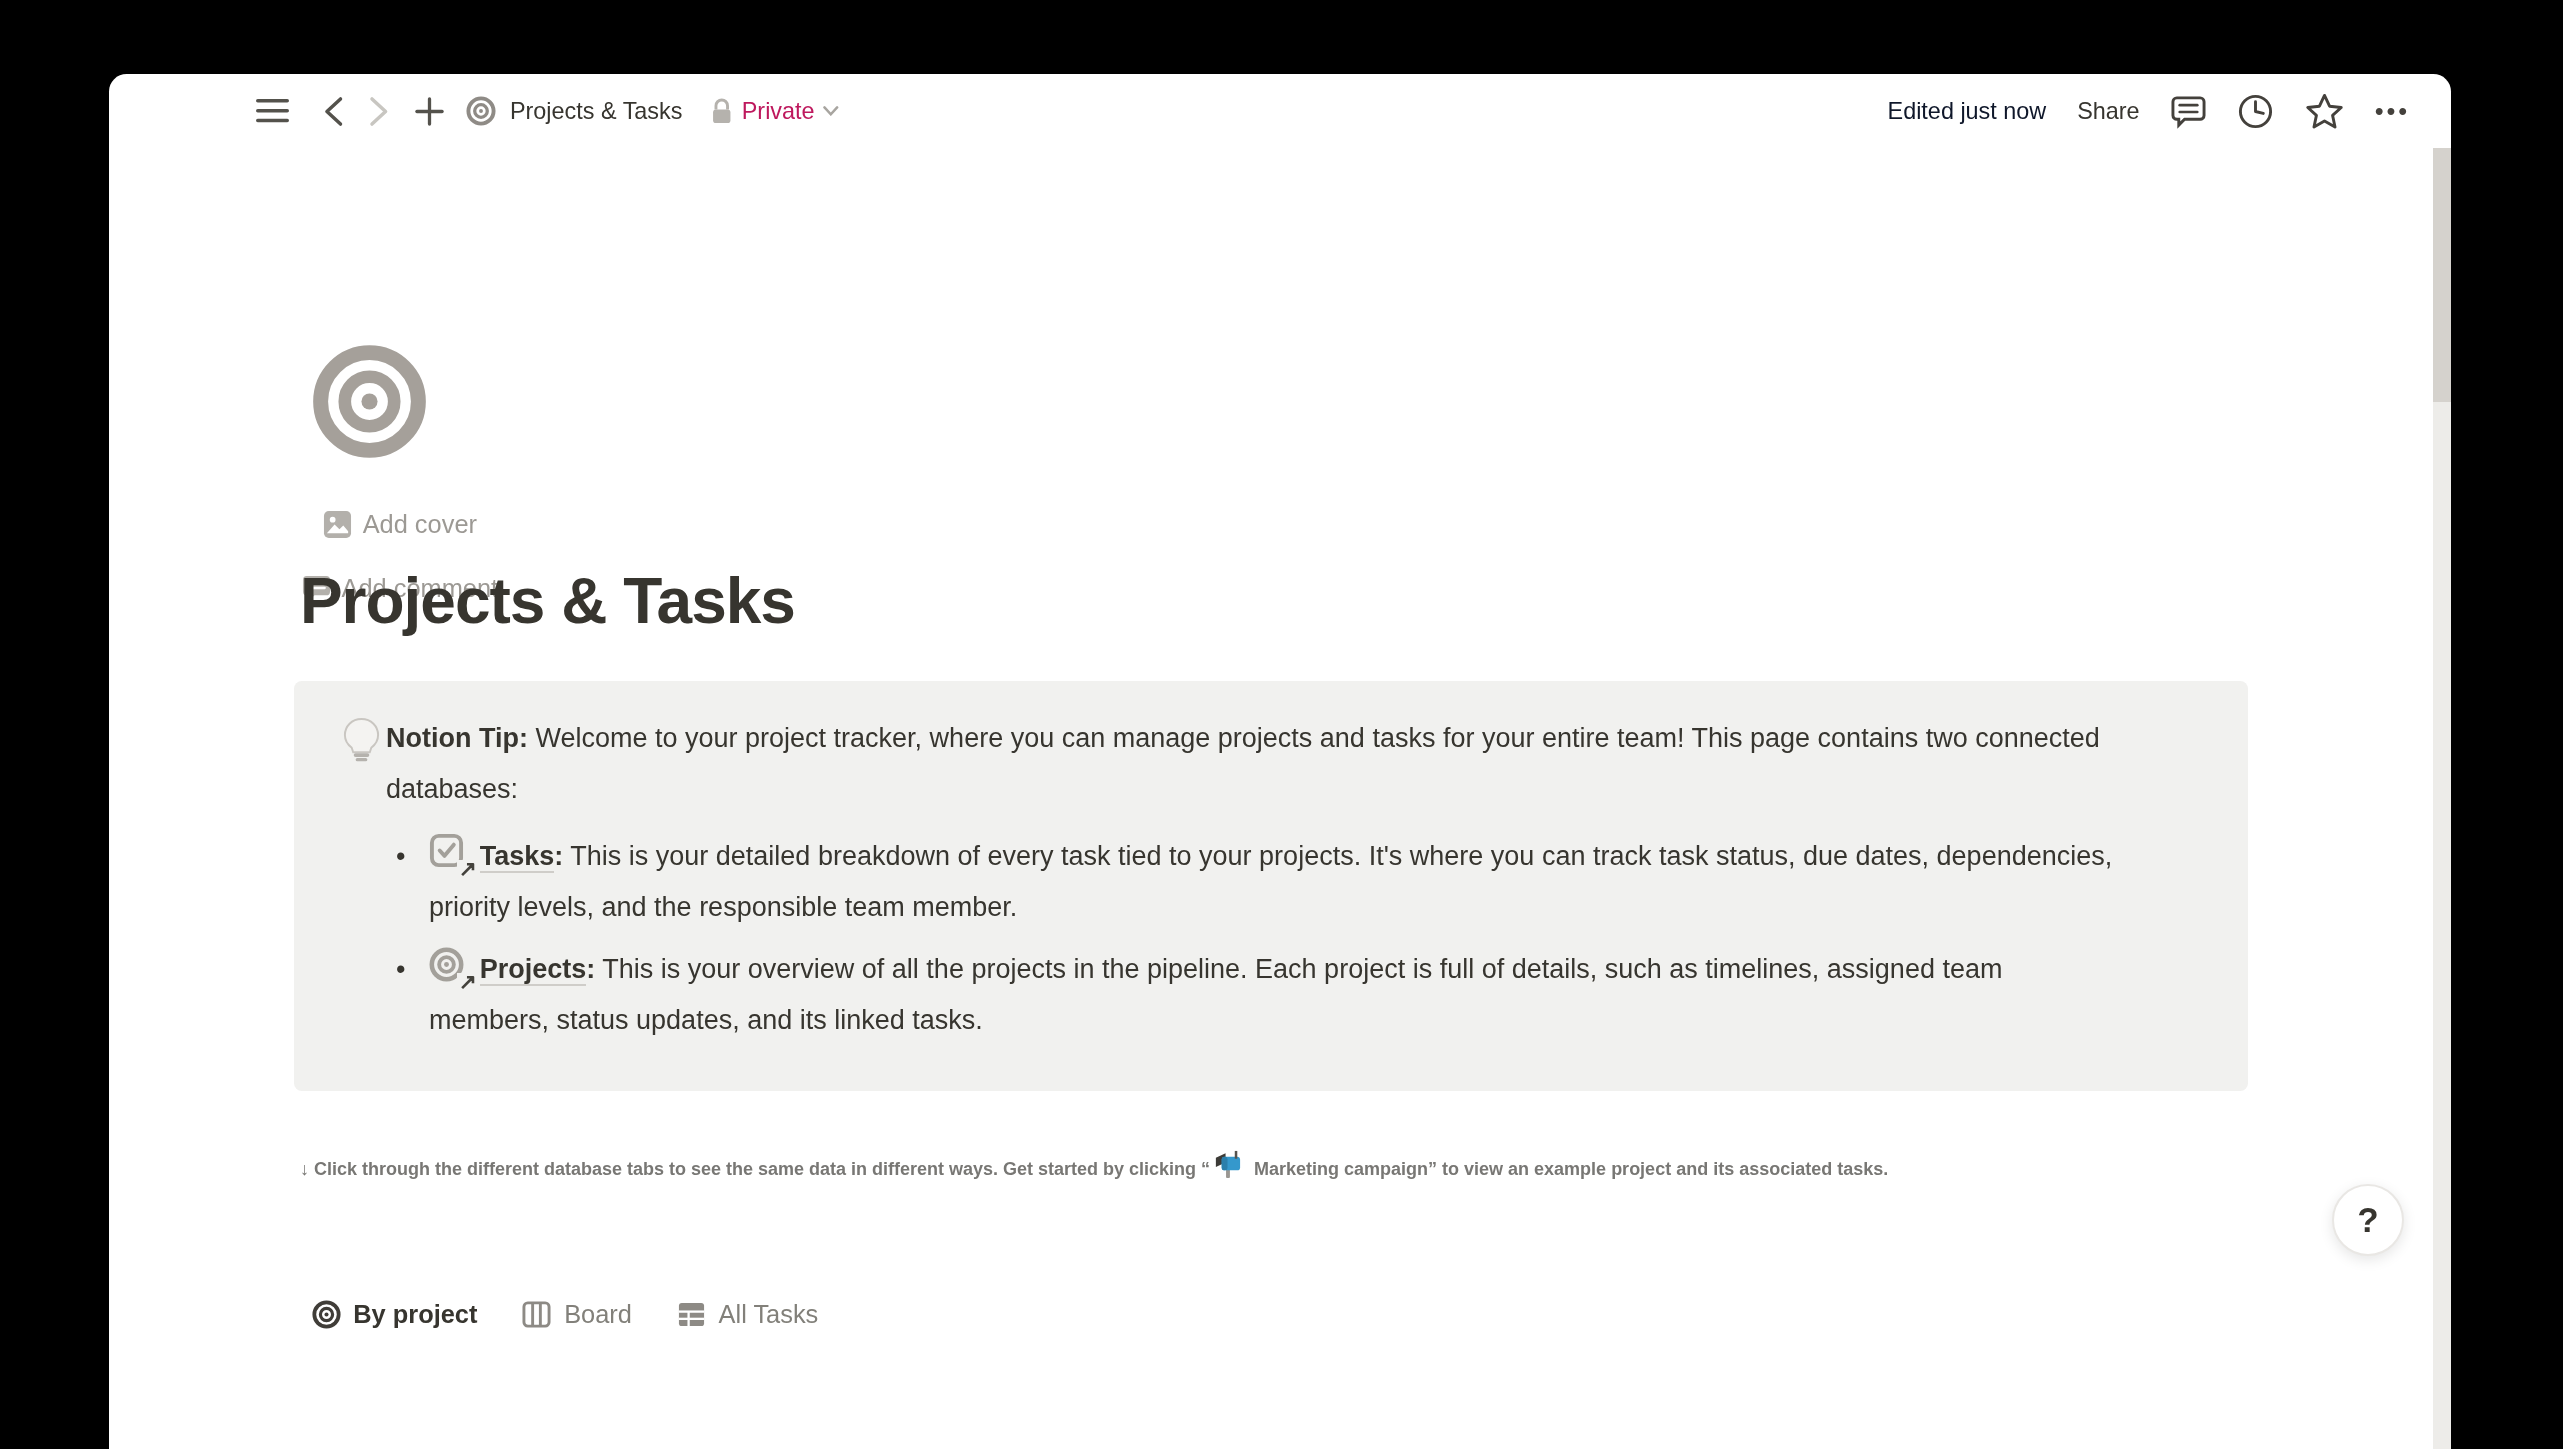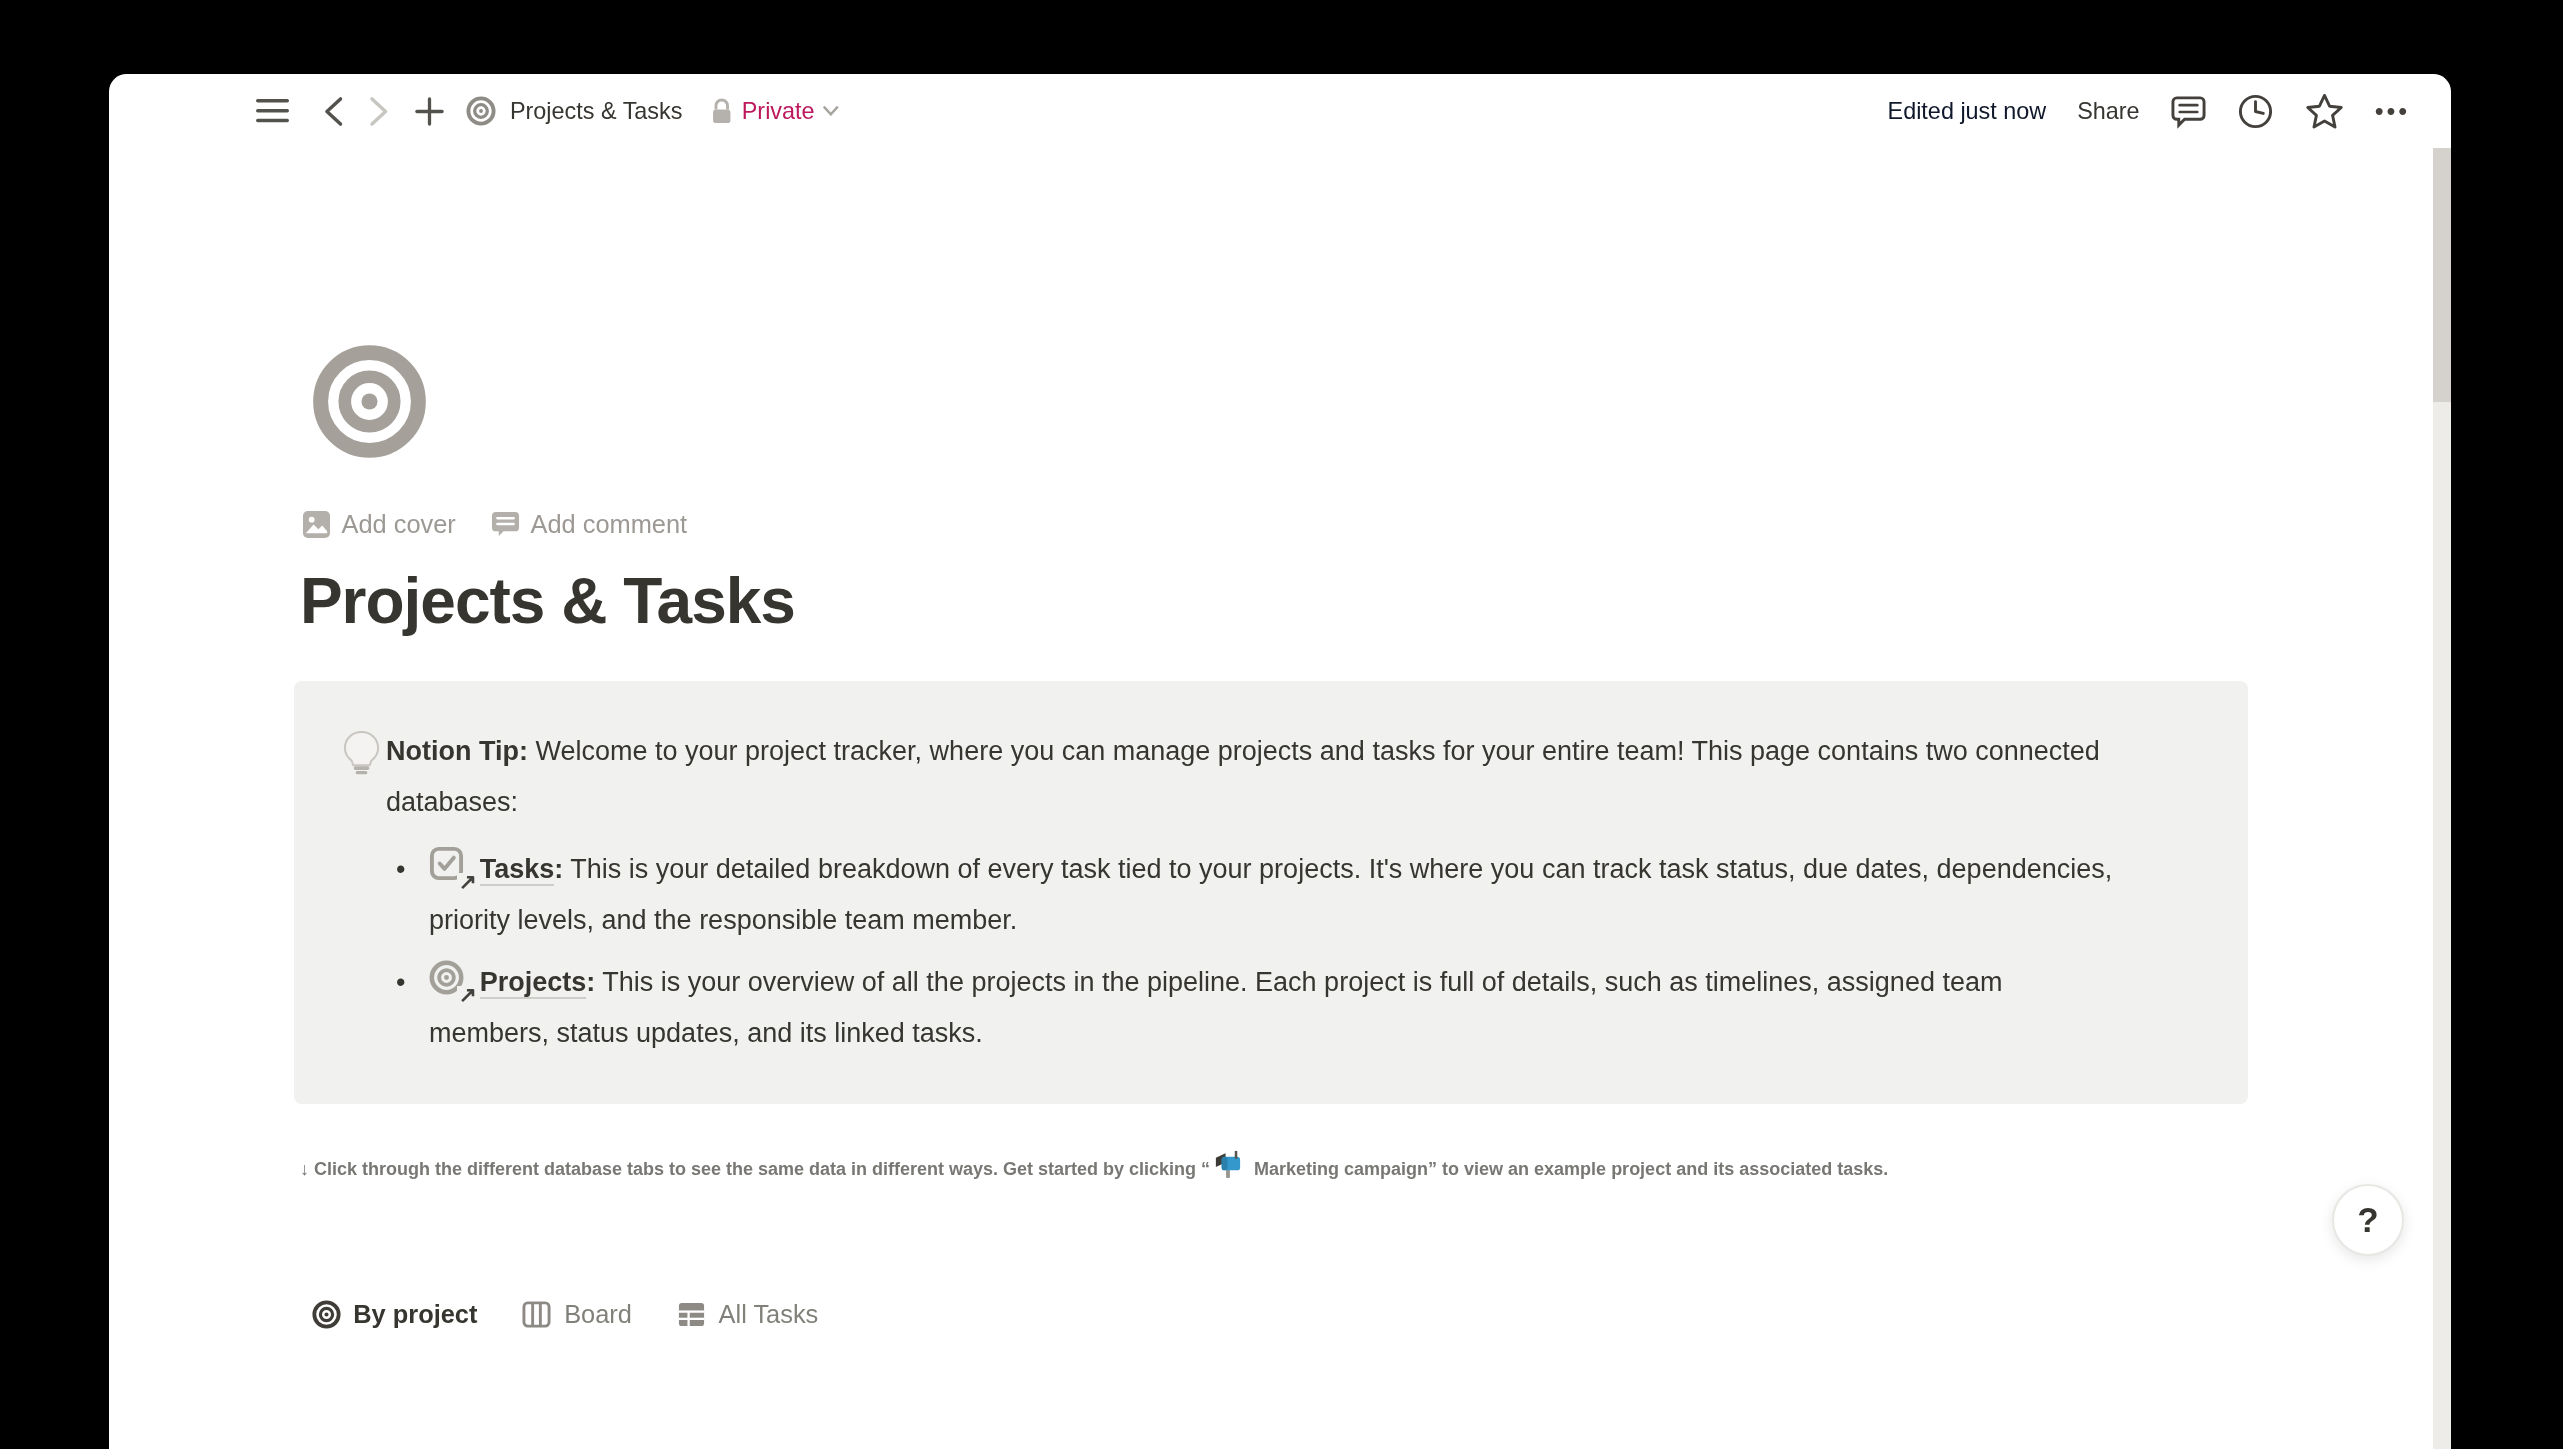--- a/index.html
+++ b/index.html
@@ -27,32 +27,32 @@
 
   
   .scroll-track { position:absolute; top:74px; right:0; bottom:0; width:17.6px; background:#edece9; }
   .scroll-thumb { position:absolute; top:0; left:0; width:17.6px; height:254px; background:#d5d2cd; }
 
   
   .content { position:absolute; left:185px; top:0; width:1961px; }
 
   .page-icon { position:absolute; left:17.6px; top:270px; width:115px; height:115px; cursor:pointer; }
 
-  .meta-row { position:absolute; left:7.8px; top:436px; display:flex; align-items:center; gap:35px; }
+  .meta-row { position:absolute; left:7.8px; top:436px; display:flex; align-items:center; gap:35px;flex-direction:column; }
   .meta-btn { display:flex; align-items:center; gap:10.7px; color:#9c9994; font-size:25.4px; cursor:pointer; }
 
   .page-title {
     position:absolute; left:5.9px; top:490px; font-size:64px; font-weight:700;
     color:#37352f; letter-spacing:-1px; white-space:nowrap; cursor:text;
   }
 
   
   .callout {
     position:absolute; left:0; top:607px; width:1954px;
-    background:#f1f1ef; border-radius:7.8px; padding:45px 49px 45px 47px;
+    background:#f1f1ef; border-radius:7.8px; padding:32px 49px 45px 47px;
     color:#37352f; font-size:27px; line-height:51px;
   }
   .callout-head { display:flex; align-items:flex-start; }
   .callout-bulb { flex:0 0 45px; margin-top:3.9px; }
   .callout-text { width:1758px; }
   .b { font-weight:700; }
   .callout ul { list-style:none; margin-top:15.6px; }
   .callout li { position:relative; margin-left:88px; width:1700px; margin-top:11.7px; }
   .callout li::before {
     content:"•"; position:absolute; left:-33px; top:0；

